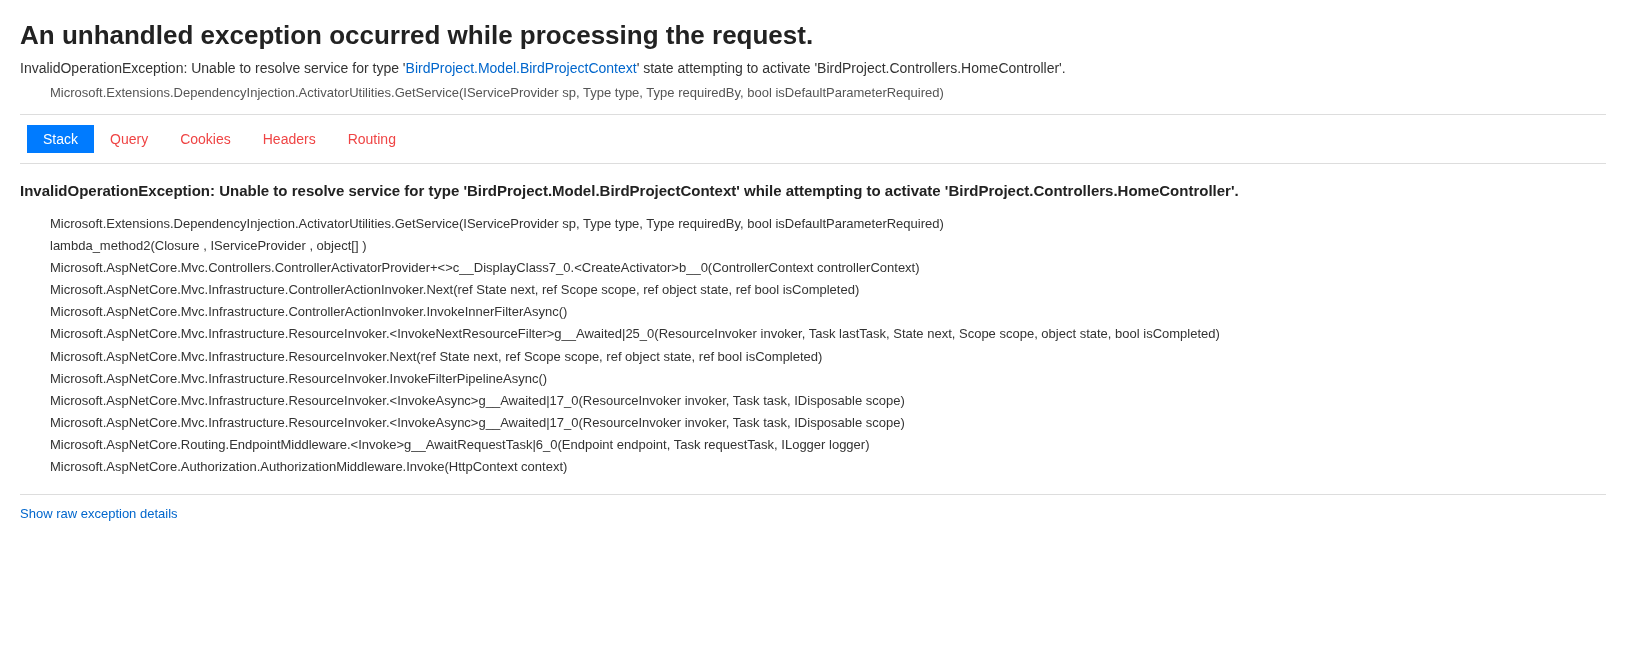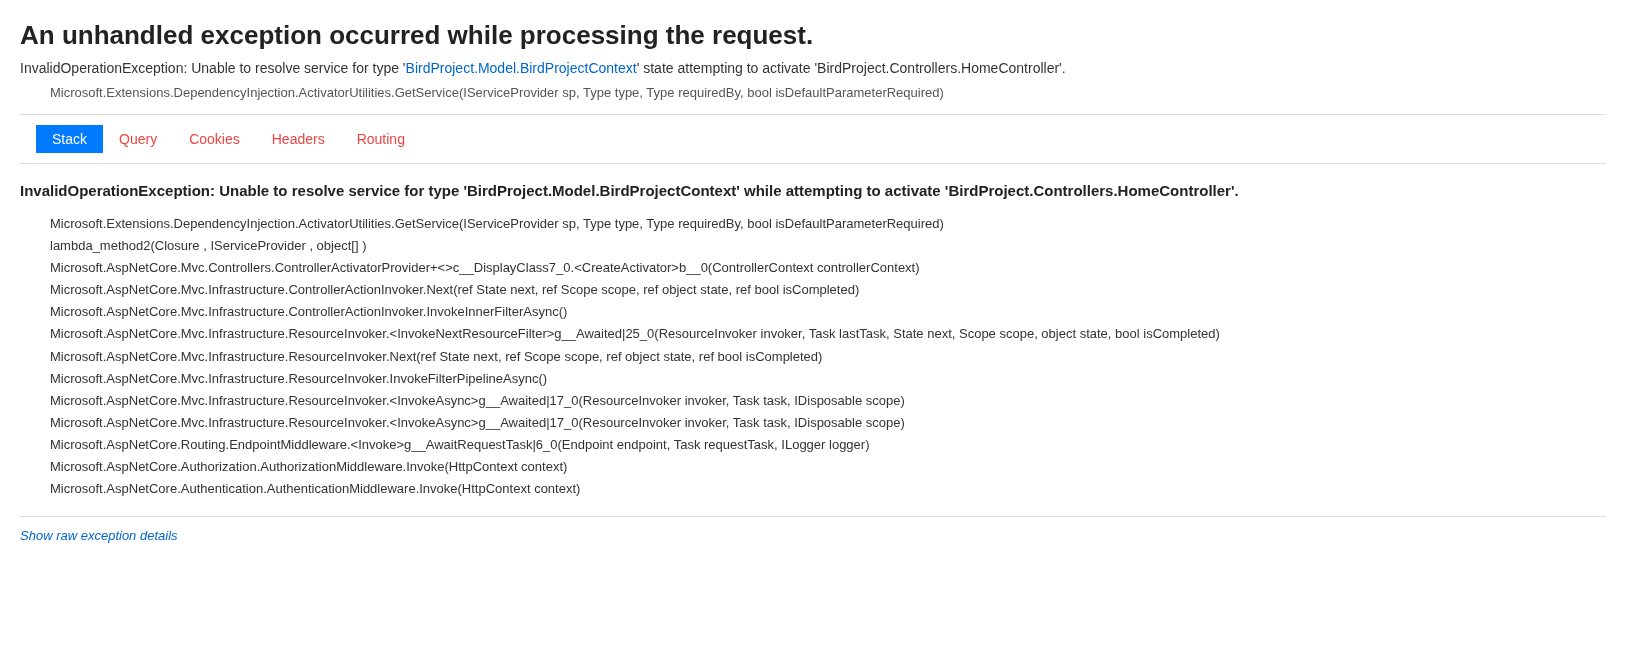--- a/index.html
+++ b/index.html
@@ -43,21 +43,21 @@
     .tabs-divider-top {
       border: none;
       border-top: 1px solid #ddd;
       margin: 10px 0;
     }
 
     .tabs-container {
       display: flex;
       align-items: center;
       gap: 0;
-      margin: 10px 16px;
+      margin: 10px 7px;
     }
 
     .tab {
       padding: 6px 16px;
       font-size: 14px;
       cursor: pointer;
       border: none;
       background: transparent;
       color: #ef4444;
     }
@@ -97,21 +97,20 @@
       border-top: 1px solid #ddd;
       margin: 16px 0 10px 0;
     }
 
     .show-raw-link {
       color: #0066cc;
       font-size: 13px;
       cursor: pointer;
       text-decoration: none;
       display: inline-block;
-      font-style: italic;
     }
   </style>
 </head>
 <body>
 
 <div class="page-container">
 
   <h1 class="main-title">An unhandled exception occurred while processing the request.</h1>
 
   <p class="error-message">
@@ -140,20 +139,19 @@
       <span class="stack-line">Microsoft.AspNetCore.Mvc.Controllers.ControllerActivatorProvider+&lt;&gt;c__DisplayClass7_0.&lt;CreateActivator&gt;b__0(ControllerContext controllerContext)</span>
       <span class="stack-line">Microsoft.AspNetCore.Mvc.Infrastructure.ControllerActionInvoker.Next(ref State next, ref Scope scope, ref object state, ref bool isCompleted)</span>
       <span class="stack-line">Microsoft.AspNetCore.Mvc.Infrastructure.ControllerActionInvoker.InvokeInnerFilterAsync()</span>
       <span class="stack-line">Microsoft.AspNetCore.Mvc.Infrastructure.ResourceInvoker.&lt;InvokeNextResourceFilter&gt;g__Awaited|25_0(ResourceInvoker invoker, Task lastTask, State next, Scope scope, object state, bool isCompleted)</span>
       <span class="stack-line">Microsoft.AspNetCore.Mvc.Infrastructure.ResourceInvoker.Next(ref State next, ref Scope scope, ref object state, ref bool isCompleted)</span>
       <span class="stack-line">Microsoft.AspNetCore.Mvc.Infrastructure.ResourceInvoker.InvokeFilterPipelineAsync()</span>
       <span class="stack-line">Microsoft.AspNetCore.Mvc.Infrastructure.ResourceInvoker.&lt;InvokeAsync&gt;g__Awaited|17_0(ResourceInvoker invoker, Task task, IDisposable scope)</span>
       <span class="stack-line">Microsoft.AspNetCore.Mvc.Infrastructure.ResourceInvoker.&lt;InvokeAsync&gt;g__Awaited|17_0(ResourceInvoker invoker, Task task, IDisposable scope)</span>
       <span class="stack-line">Microsoft.AspNetCore.Routing.EndpointMiddleware.&lt;Invoke&gt;g__AwaitRequestTask|6_0(Endpoint endpoint, Task requestTask, ILogger logger)</span>
       <span class="stack-line">Microsoft.AspNetCore.Authorization.AuthorizationMiddleware.Invoke(HttpContext context)</span>
-      <span class="stack-line">Microsoft.AspNetCore.Authentication.AuthenticationMiddleware.Invoke(HttpContext context)</span>
     </div>
 
   <hr class="footer-divider">
 
   <a class="show-raw-link">Show raw exception details</a>
 
 </div>
 
 </body></html>

